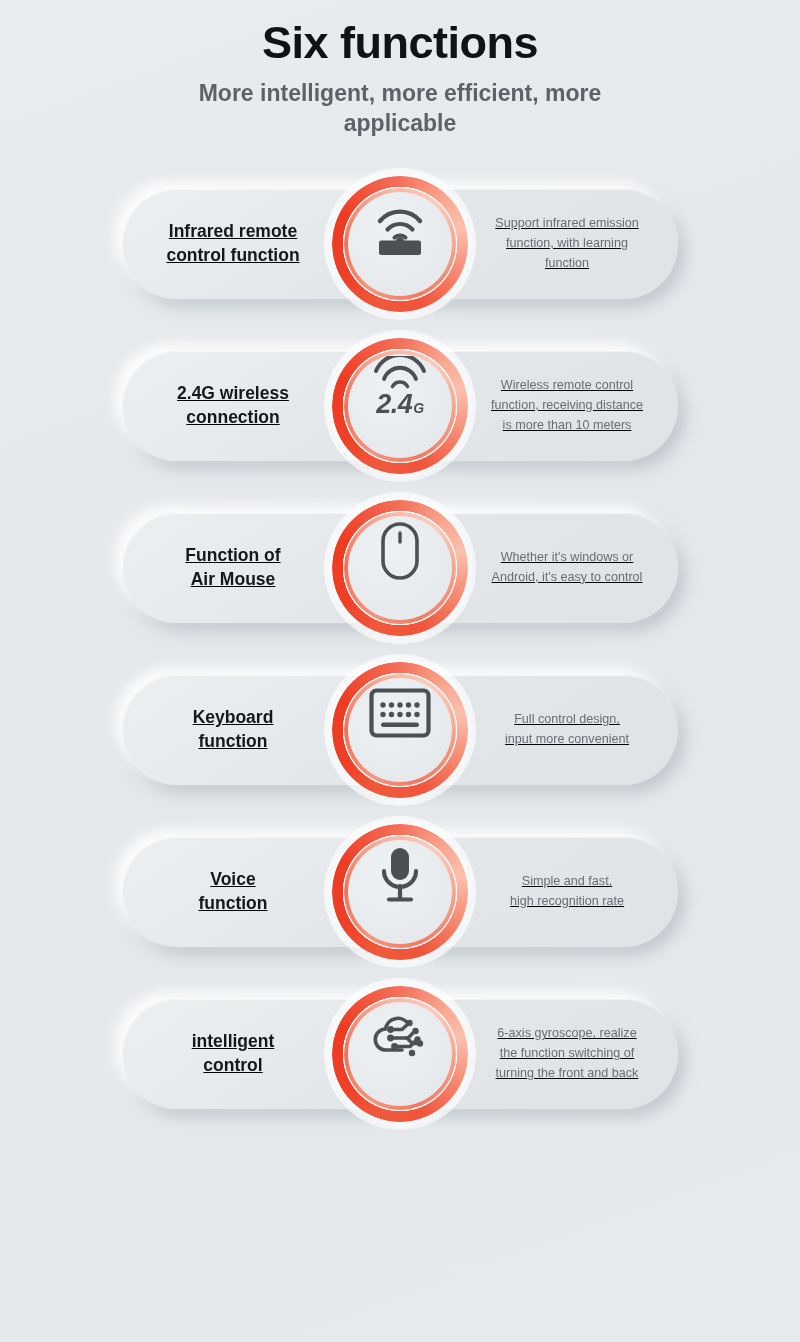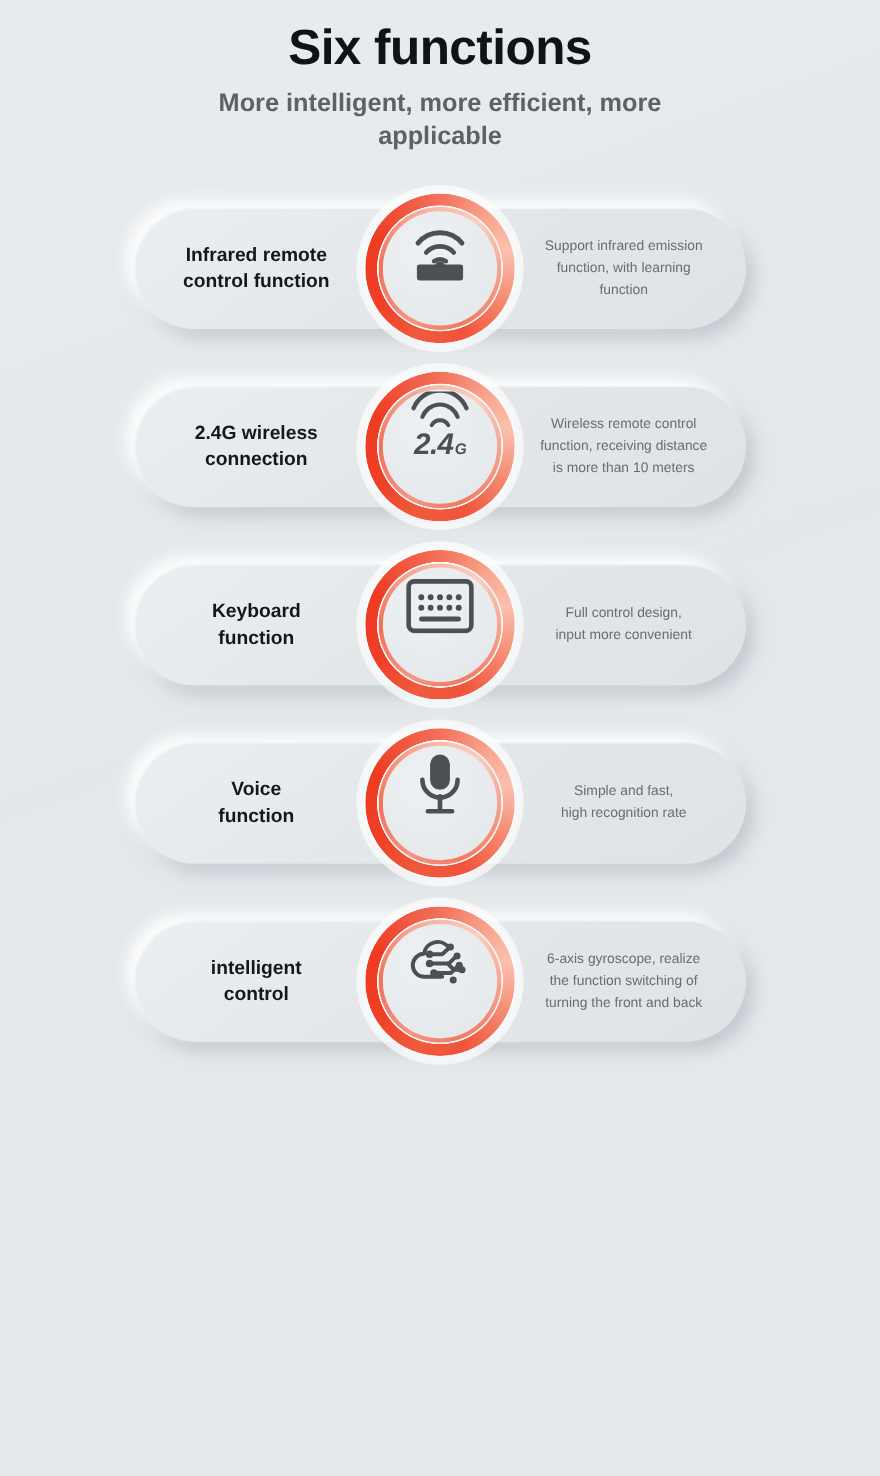--- a/index.html
+++ b/index.html
@@ -48,20 +48,21 @@
   .rows {
     position: relative;
     margin-top: 24px;
   }
   .row {
     position: relative;
     height: 162px;
     display: flex;
     align-items: center;
     justify-content: center;
+    text-decoration: underline;
   }
 
   .pill {
     position: relative;
     width: 556px;
     height: 110px;
     border-radius: 56px;
     background: linear-gradient(145deg, #eceff1 0%, #e3e6e9 55%, #dfe3e6 100%);
     box-shadow:
       -7px -7px 14px rgba(255,255,255,0.95),
@@ -261,20 +262,41 @@
                 <path d="M15 23 A17 17 0 0 1 47 23" stroke-width="3.8"></path>
                 <path d="M23.5 30.5 A8.5 8.5 0 0 1 38.5 30.5" stroke-width="3.6"></path>
               </g>
             </svg>
             <div class="g24-text"><span>2.4</span><span class="g-sub">G</span></div>
           </div>
         </div>
       </div>
     </div>
 
+    <div class="row">
+      <div class="pill">
+        <div class="pill-left">Function of
+Air Mouse</div>
+        <div class="pill-gap"></div>
+        <div class="pill-right">Whether it's windows or
+Android, it's easy to control</div>
+      </div>
+      <div class="badge">
+        <div class="ring-outer"></div>
+        <div class="ring-inner"></div>
+        <div class="badge-face">
+          <div class="icon-wrap">
+            <svg width="42" height="60" viewBox="0 0 42 60">
+              <rect x="4" y="3" width="34" height="54" rx="17" fill="none" stroke="#4b5054" stroke-width="3.6"></rect>
+              <line x1="21" y1="12" x2="21" y2="21" stroke="#4b5054" stroke-width="3.4" stroke-linecap="round"></line>
+            </svg>
+          </div>
+        </div>
+      </div>
+    </div>
 
     <div class="row">
       <div class="pill">
         <div class="pill-left">Keyboard
 function</div>
         <div class="pill-gap"></div>
         <div class="pill-right">Full control design,
 input more convenient</div>
       </div>
       <div class="badge">

